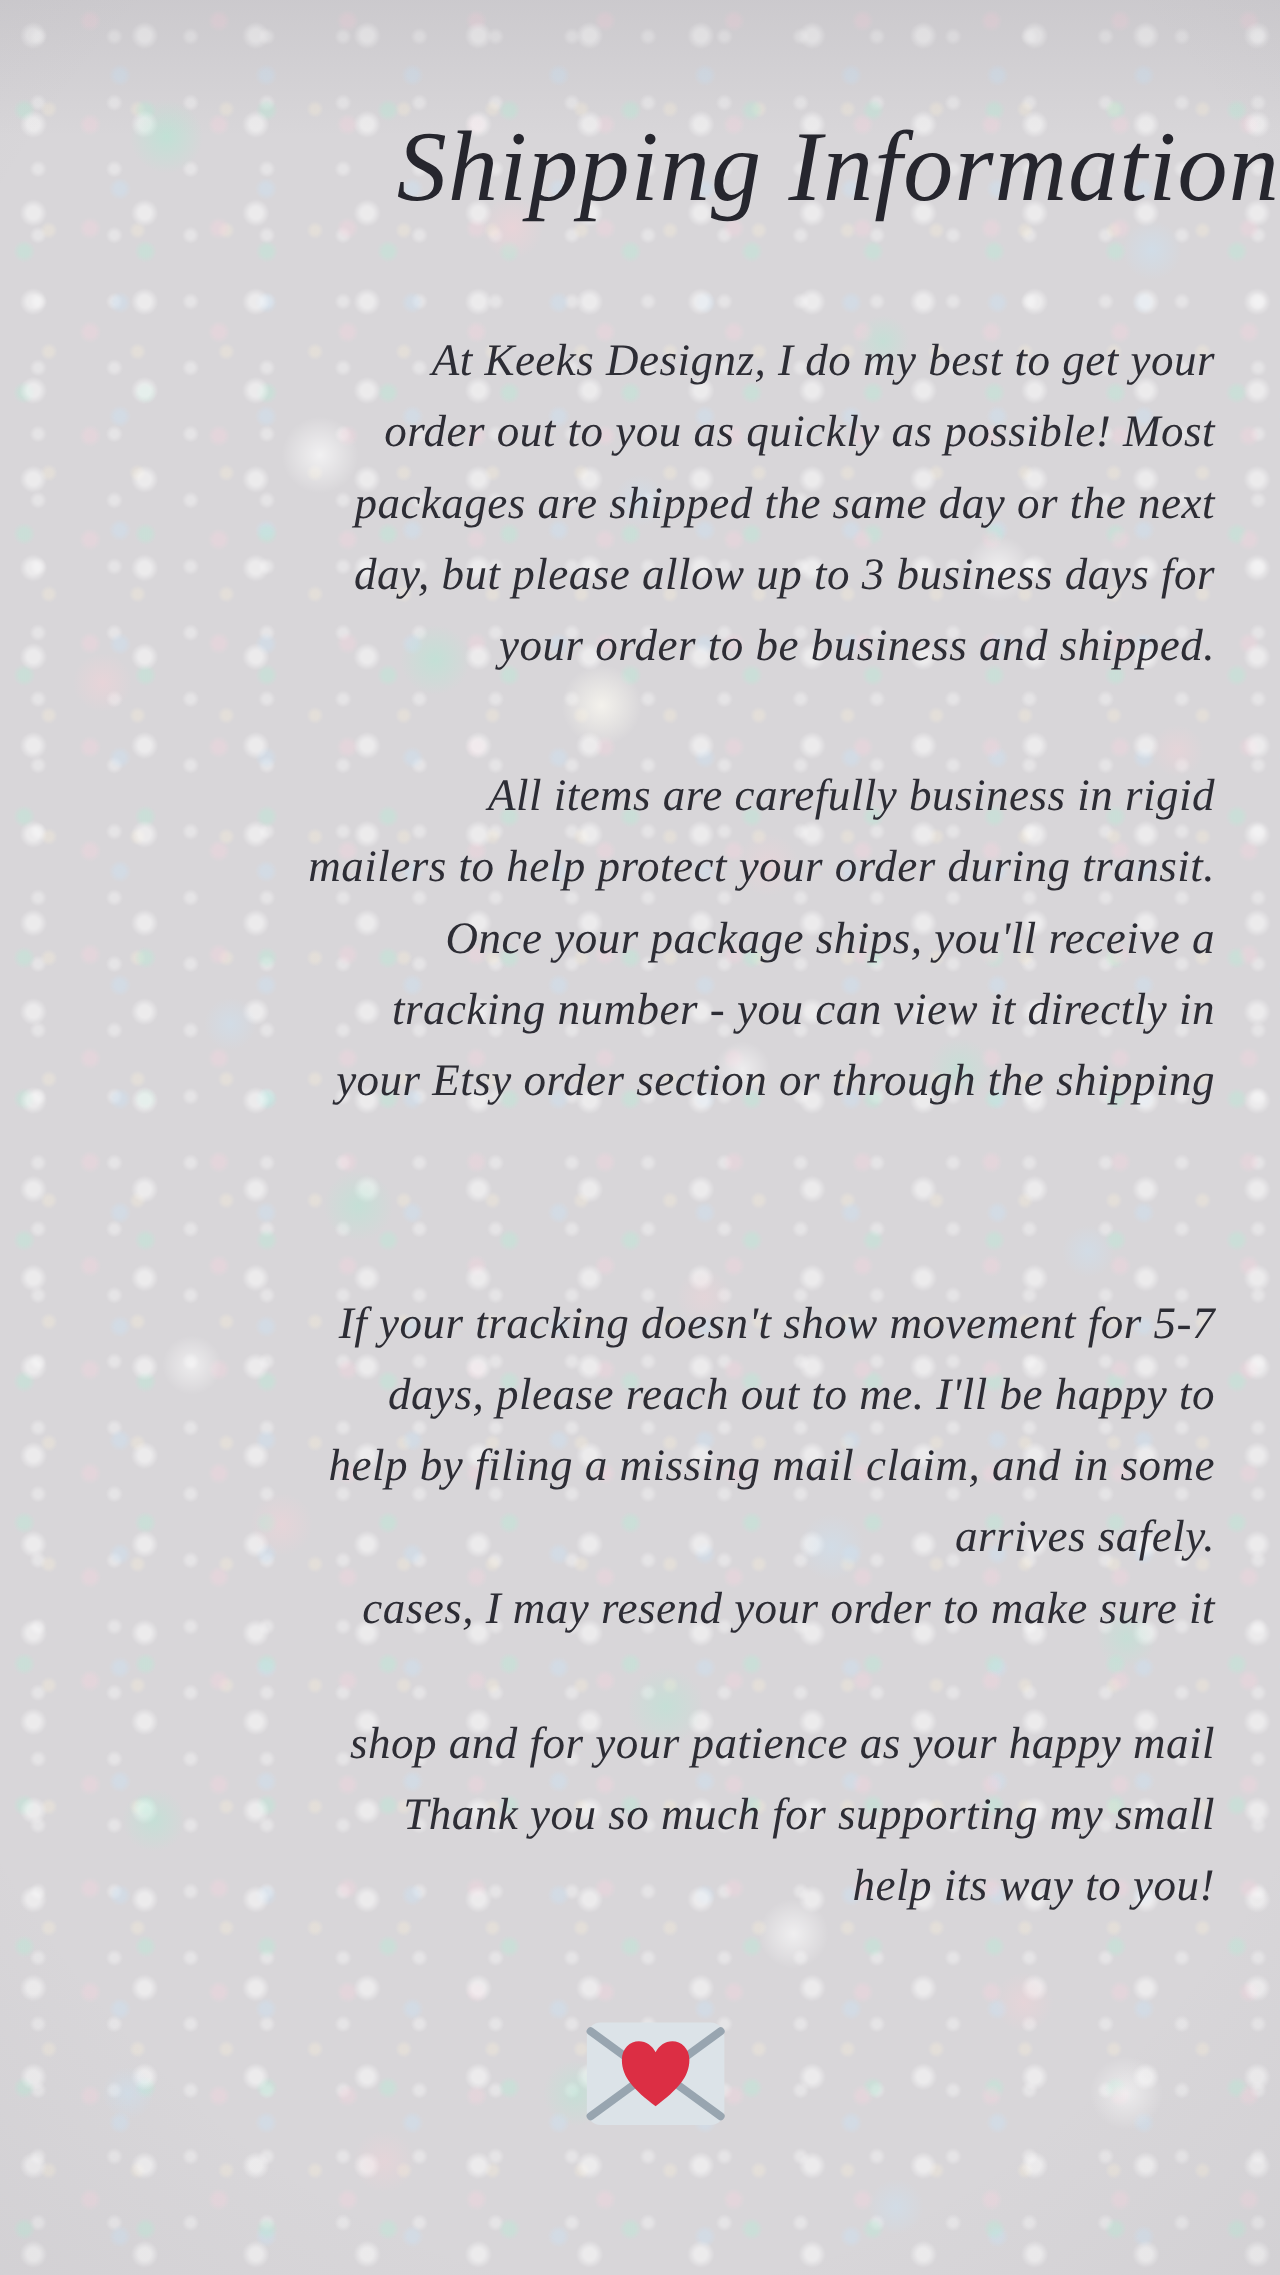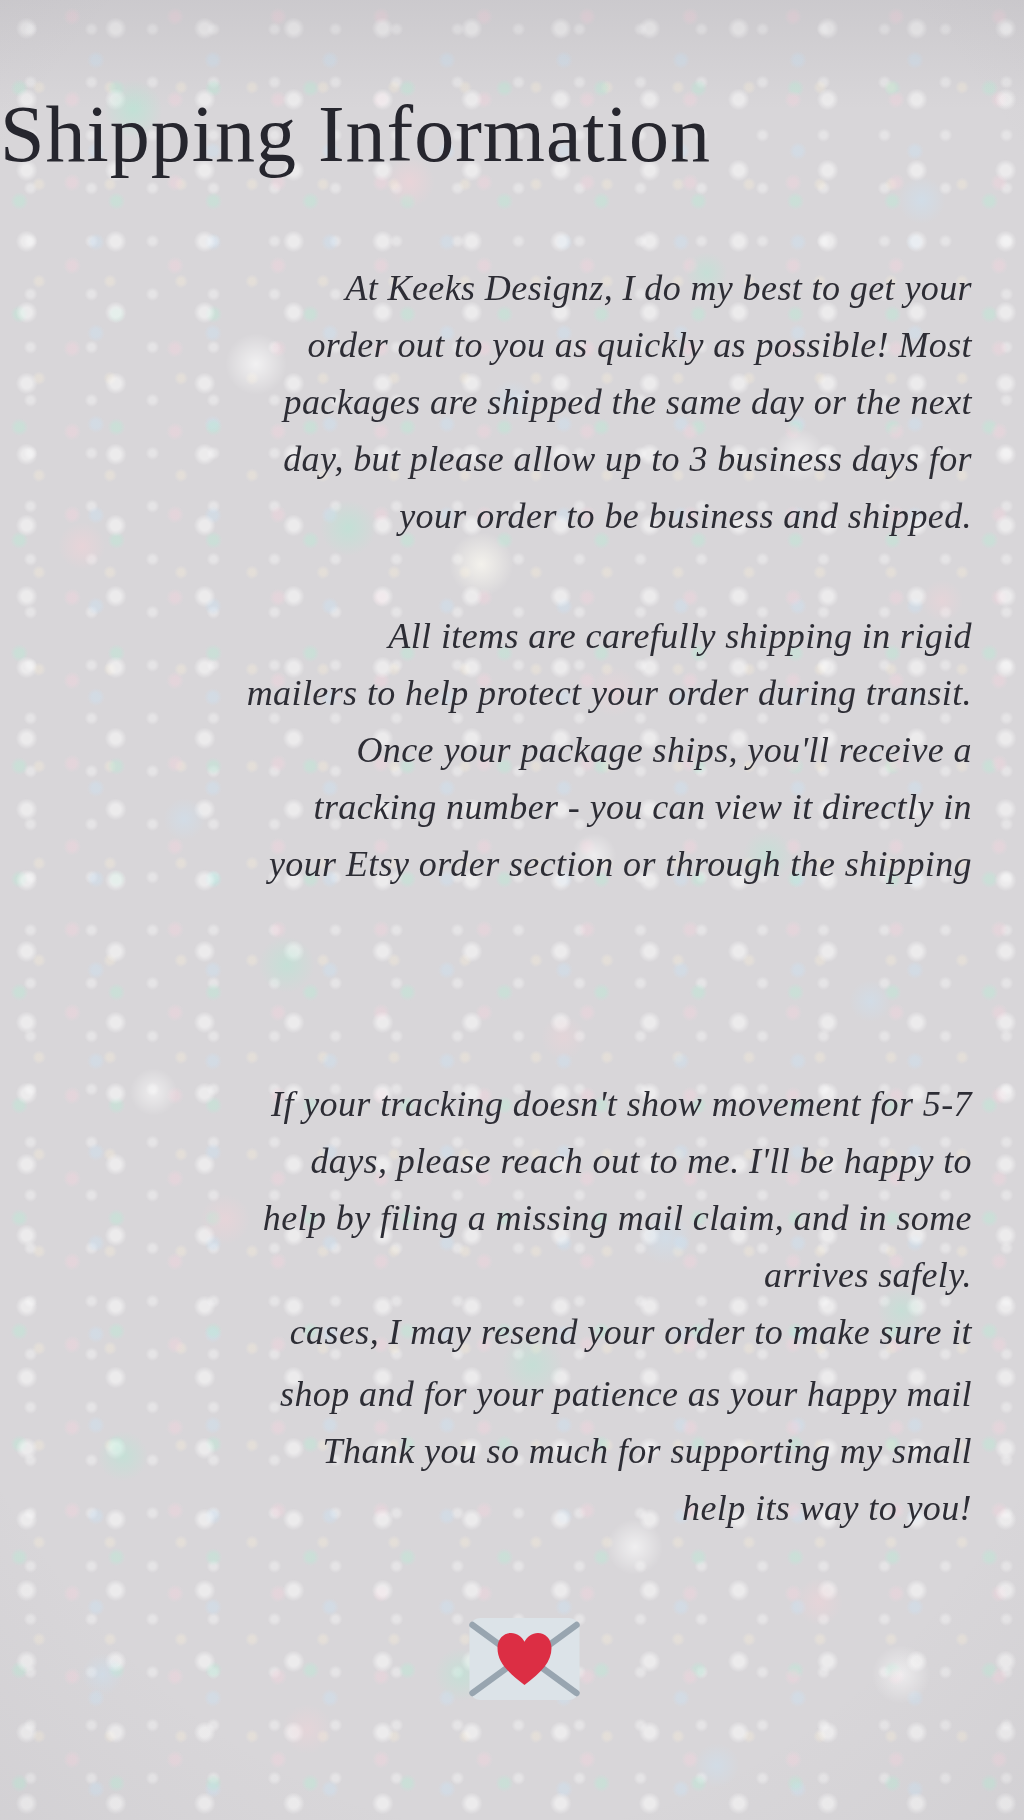--- a/index.html
+++ b/index.html
@@ -60,28 +60,28 @@
   .vignette{
     position:absolute;inset:0;
     background:
       linear-gradient(180deg, rgba(128,126,134,0.14), rgba(128,126,134,0) 6%),
       radial-gradient(120% 100% at 50% 45%, rgba(255,255,255,0) 55%, rgba(112,110,118,0.16) 100%);
   }
 
   .content{position:absolute;inset:0;}
   .title{
     position:absolute;top:86px;left:0;width:100%;margin:0;
-    text-align:left;font-weight:normal;
+    text-align:right;font-style:italic;font-weight:normal;
     font-size:80px;line-height:1.2;color:#26262e;letter-spacing:1px;
   }
   .para{position:absolute;left:52px;width:920px;text-align:right;
     font-style:italic;font-size:36px;line-height:57px;color:#2d2d35;letter-spacing:0.4px;}
   .p-1{top:260px;}
   .p-2{top:608px;}
-  .p-3{top:1076px;}
+  .p-3{top:1030px;}
   .p-4{top:1366px;}
   .line{white-space:nowrap;}
 
   .envelope-wrap{position:absolute;left:468px;top:1617px;width:113px;height:84px;}
   .envelope-wrap svg{display:block;width:100%;height:100%;}
 </style>
 </head>
 <body>
 
 <div class="card">
@@ -94,21 +94,21 @@
 
     <div class="para p-1">
       <div class="line">At Keeks Designz, I do my best to get your</div>
       <div class="line">order out to you as quickly as possible! Most</div>
       <div class="line">packages are shipped the same day or the next</div>
       <div class="line">day, but please allow up to 3 business days for</div>
       <div class="line">your order to be business and shipped.</div>
     </div>
 
     <div class="para p-2">
-      <div class="line">All items are carefully shipping in rigid</div>
+      <div class="line">All items are carefully business in rigid</div>
       <div class="line">mailers to help protect your order during transit.</div>
       <div class="line">Once your package ships, you'll receive a</div>
       <div class="line">tracking number - you can view it directly in</div>
       <div class="line">your Etsy order section or through the shipping</div>
     </div>
 
     <div class="para p-3">
       <div class="line">If your tracking doesn't show movement for 5-7</div>
       <div class="line">days, please reach out to me. I'll be happy to</div>
       <div class="line">help by filing a missing mail claim, and in some</div>

